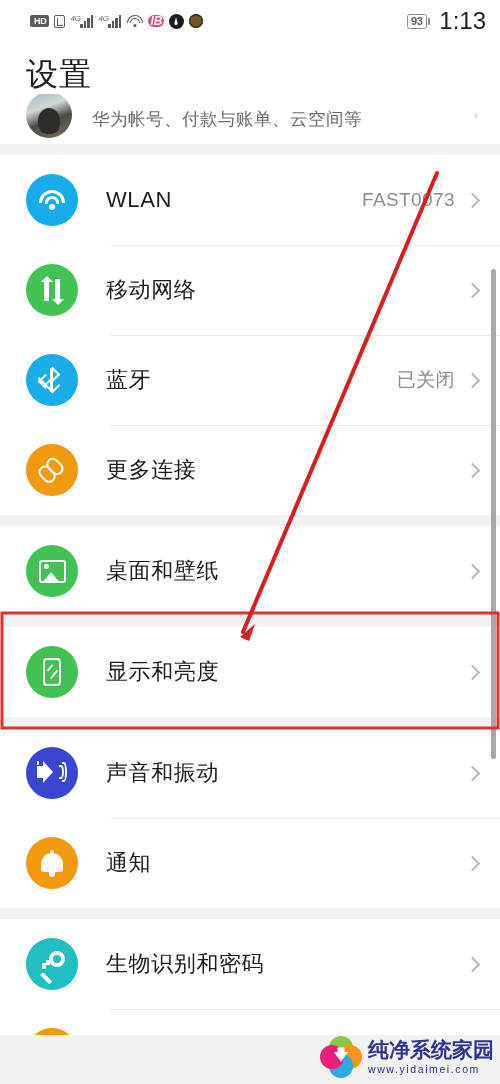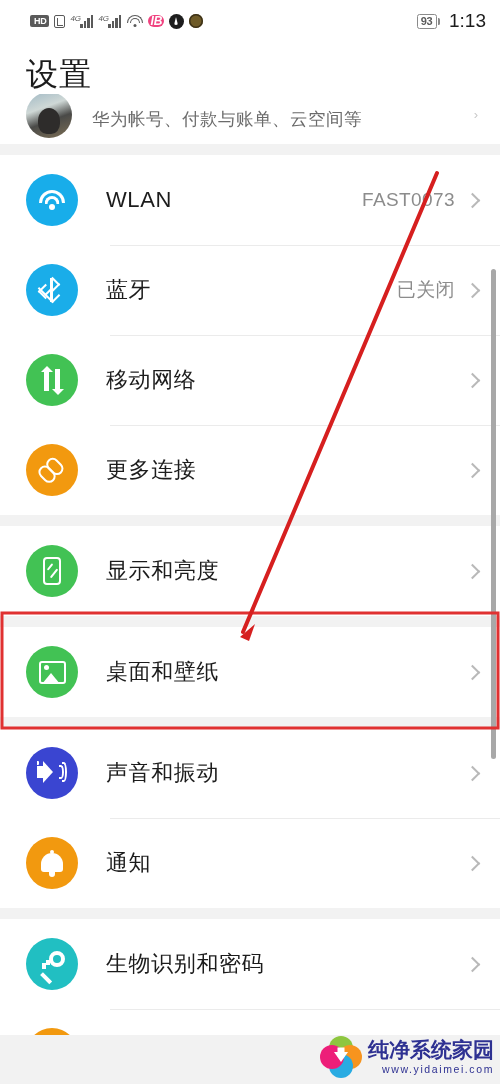--- a/index.html
+++ b/index.html
@@ -108,21 +108,21 @@
     padding: 0 3px; height: 15px;
     display: flex; align-items: center;
     font-size: 11px; font-weight: bold; color: #5a5a5a;
     letter-spacing: -0.2px;
   }
   .batt-cap {
     width: 2.5px; height: 7px; background: #8a8a8a;
     border-radius: 0 1.5px 1.5px 0; margin-left: 1px;
   }
   .clock {
-    font-size: 19px; color: #1c1c1c; font-weight: normal;
+    font-size: 24px; color: #1c1c1c; font-weight: normal;
     letter-spacing: 0px; margin-left: 4px;
   }
 
   
   .header {
     background: #ffffff;
     padding: 12px 0 0 26px;
   }
   .page-title {
     font-size: 32px;
@@ -403,21 +403,21 @@
     border-top: 10px solid #ffffff;
     background: none; border-radius: 0;
     z-index: 3;
   }
   .wm-flower .bar {
     position: absolute; left: 50%; top: 38%;
     transform: translate(-50%,-50%);
     width: 7px; height: 9px; background: #fff;
     border-radius: 0; z-index: 3;
   }
-  .wm-text { display: flex; flex-direction: column; line-height: 1; align-items: flex-end; }
+  .wm-text { display: flex; flex-direction: column; line-height: 1; }
   .wm-cn {
     font-size: 21px; font-weight: bold; color: #2e3192;
     letter-spacing: 0px;
   }
   .wm-url {
     font-size: 10.5px; color: #2e3192; letter-spacing: 1.6px;
     margin-top: 4px;
   }
 </style>
 </head>
@@ -482,75 +482,75 @@
               <span></span>
               <span></span>
             </div>
         </div>
         <div class="label">WLAN</div>
         <div class="value">FAST0073</div>
         <div class="chev"></div>
       </div>
 
       <div class="row">
+        <div class="ico" style="background:#42c254">
+          <div class="gl-updown">
+              <i></i>
+              <u></u>
+            </div>
+        </div>
+        <div class="label">移动网络</div>
+        <div class="chev"></div>
+      </div>
+
+      <div class="row">
         <div class="ico" style="background:#1aade9">
           <div class="gl-bt">
               <i></i>
               <i></i>
               <u></u>
               <u></u>
             </div>
         </div>
         <div class="label">蓝牙</div>
         <div class="value">已关闭</div>
         <div class="chev"></div>
       </div>
 
       <div class="row">
-        <div class="ico" style="background:#42c254">
-          <div class="gl-updown">
-              <i></i>
-              <u></u>
-            </div>
-        </div>
-        <div class="label">移动网络</div>
-        <div class="chev"></div>
-      </div>
-
-      <div class="row">
         <div class="ico" style="background:#f2990f">
           <div class="gl-link">
               <i></i>
               <u></u>
             </div>
         </div>
         <div class="label">更多连接</div>
         <div class="chev"></div>
       </div>
     </div>
 
     <div class="card gap">
       <div class="row">
         <div class="ico" style="background:#42c254">
+          <div class="gl-image"></div>
+        </div>
+        <div class="label">桌面和壁纸</div>
+        <div class="chev"></div>
+      </div>
+    </div>
+
+    <div class="card gap">
+      <div class="row">
+        <div class="ico" style="background:#42c254">
           <div class="gl-phone">
               <i></i>
               <u></u>
             </div>
         </div>
         <div class="label">显示和亮度</div>
-        <div class="chev"></div>
-      </div>
-    </div>
-
-    <div class="card gap">
-      <div class="row">
-        <div class="ico" style="background:#42c254">
-          <div class="gl-image"></div>
-        </div>
-        <div class="label">桌面和壁纸</div>
         <div class="chev"></div>
       </div>
     </div>
 
     <div class="card gap">
       <div class="row">
         <div class="ico" style="background:#3a45d1">
           <div class="gl-speaker">
             <div class="cone"></div>
             <div class="w"></div>

